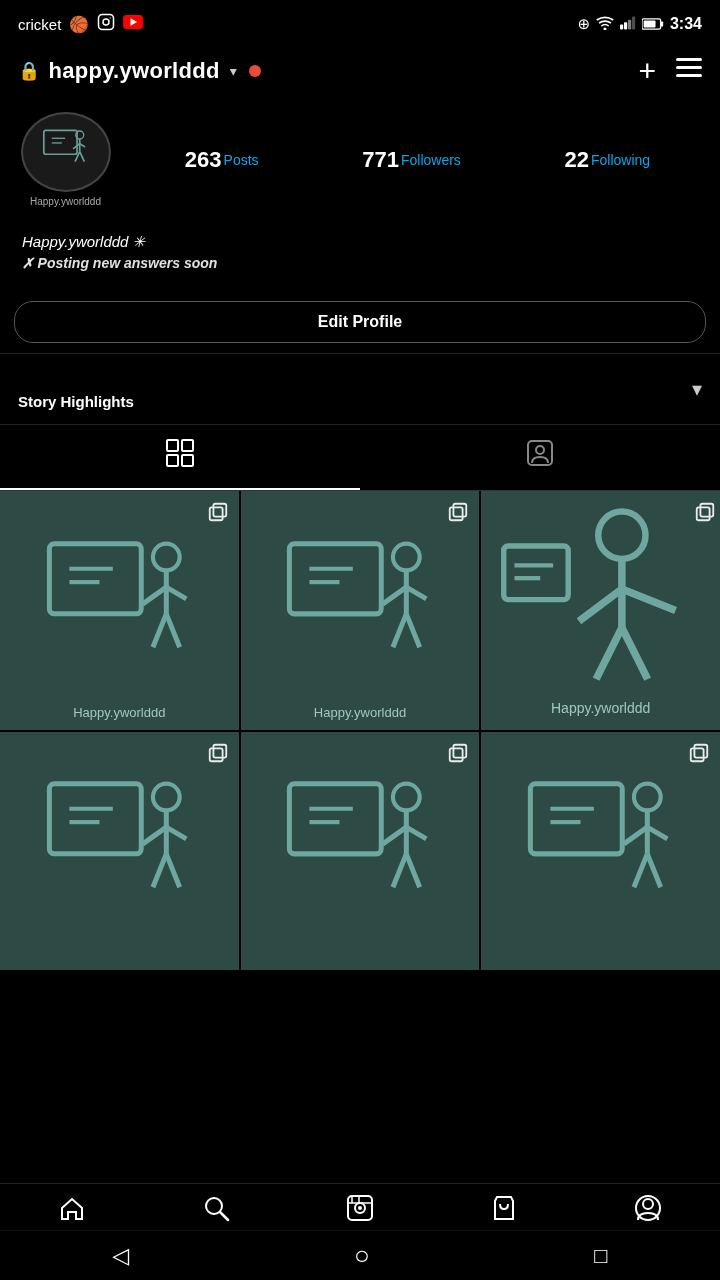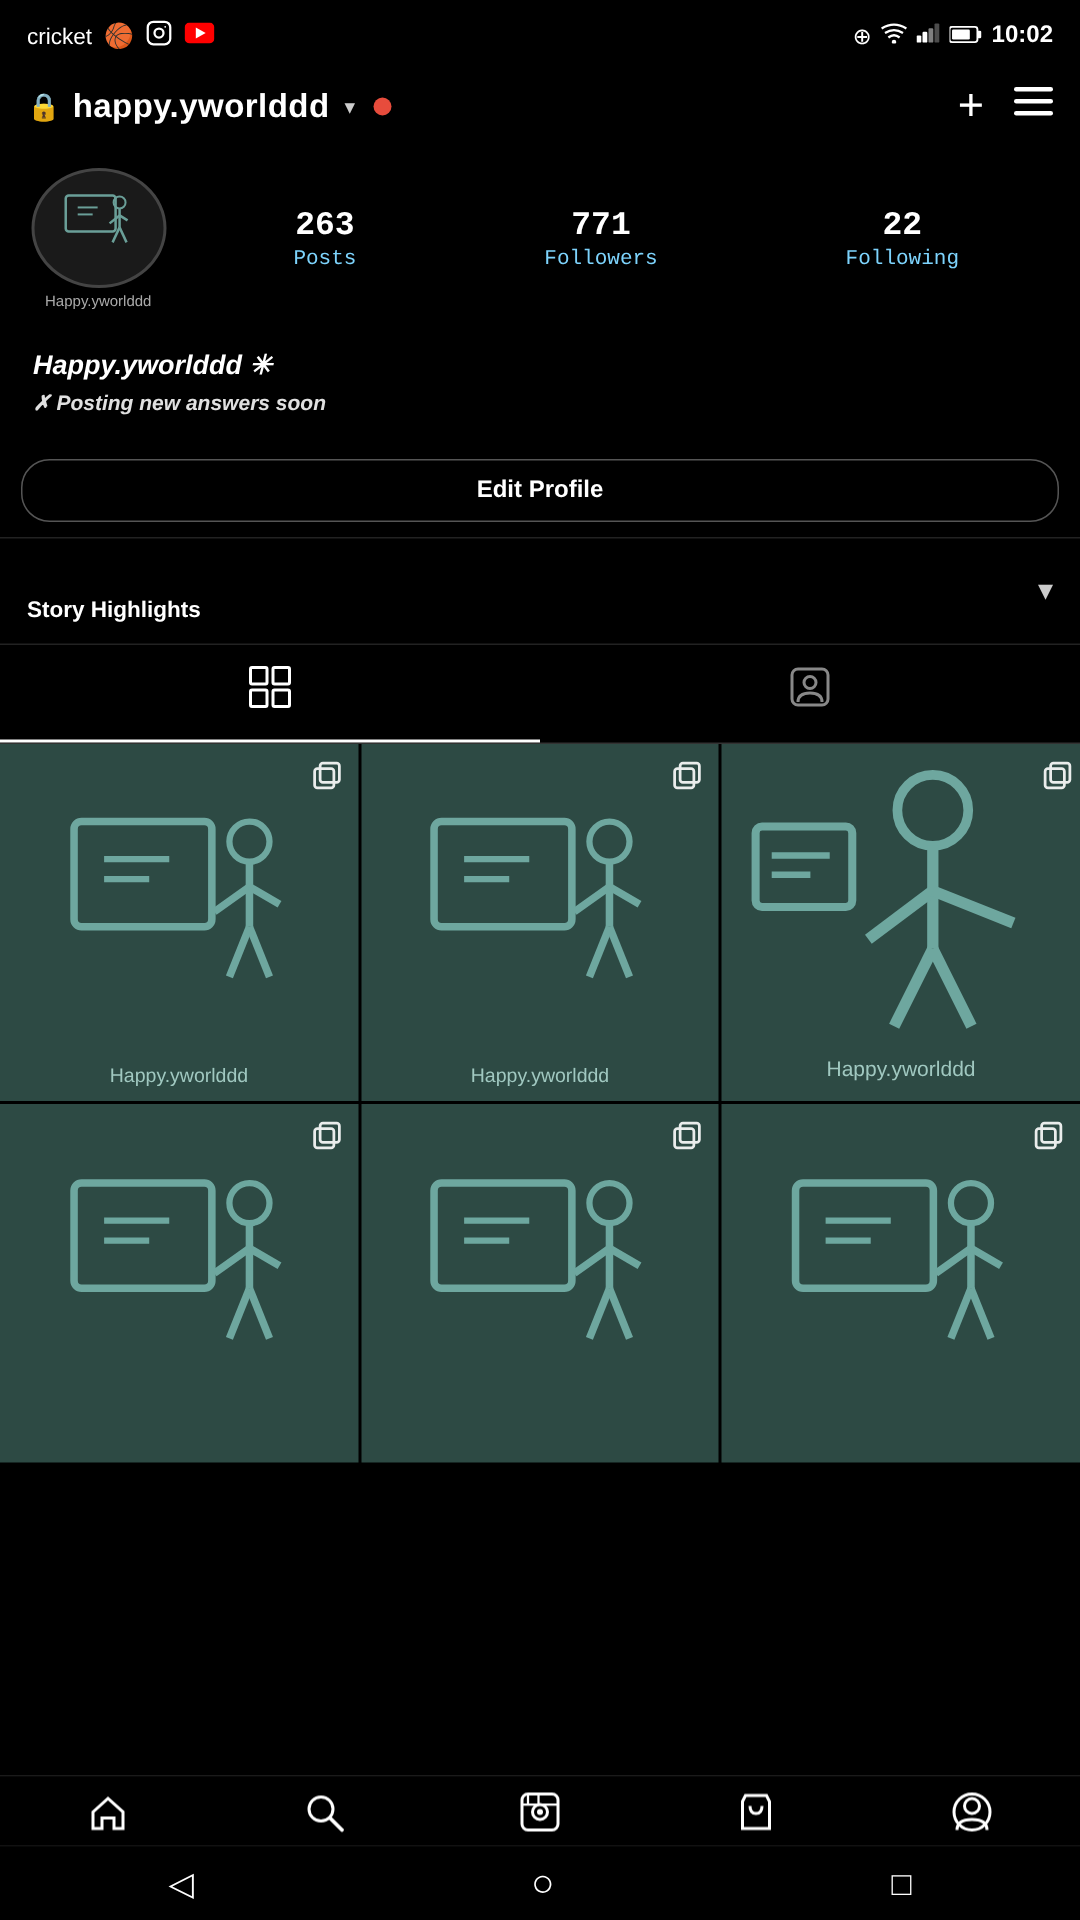--- a/index.html
+++ b/index.html
@@ -119,44 +119,42 @@
     }
 
     .stats-row {
       display: flex;
       flex: 1;
       justify-content: space-around;
       align-items: center;
     }
     .stat-item {
       display: flex;
-      flex-direction: column;
       align-items: center;
       gap: 2px;
-      font-family: Liberation Mono, monospace;
     }
     .stat-number {
       font-size: 22px;
       font-weight: 700;
     }
     .stat-label {
       font-size: 14px;
-      color: #7dd3fc;
+      color: #0ea5e9;
     }
 
     
     .bio {
       margin-top: 14px;
       padding: 0 4px;
       line-height: 1.55;
     }
     .bio-name {
       font-style: italic;
-      font-weight: 700;
-      font-size: 18px;
+      font-weight: 400;
+      font-size: 15px;
       margin-top: 23px;
     }
     .bio-line {
       font-style: italic;
       font-weight: 600;
       font-size: 14px;
       color: #e0e0e0;
     }
     .bio-highlight {
       color: #fff;
@@ -355,21 +353,21 @@
           <rect x="15" y="0" width="4" height="16" rx="1" opacity="0.3"></rect>
         </svg>
       </span>
       <span>
         <svg width="22" height="12" viewBox="0 0 26 14" fill="none">
           <rect x="0" y="1" width="22" height="12" rx="2" stroke="white" stroke-width="1.5"></rect>
           <rect x="22" y="4" width="3" height="6" rx="1" fill="white"></rect>
           <rect x="2" y="3" width="14" height="8" rx="1" fill="white"></rect>
         </svg>
       </span>
-      <span style="font-weight:600;font-size:16px;">10:02</span>
+      <span style="font-weight:600;font-size:16px;">3:34</span>
     </div>
   </div>
 
   
   <div class="header">
     <div class="header-left">
       <span class="lock-icon">🔒</span>
       <span class="username">happy.yworlddd</span>
       <span class="dropdown-arrow">▾</span>
       <div class="notification-dot"></div>

